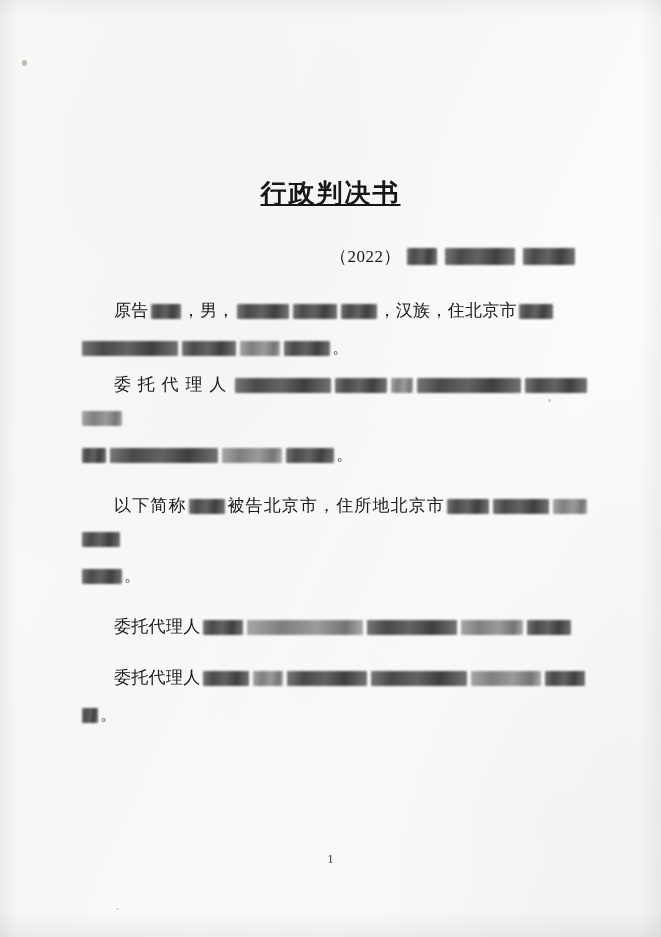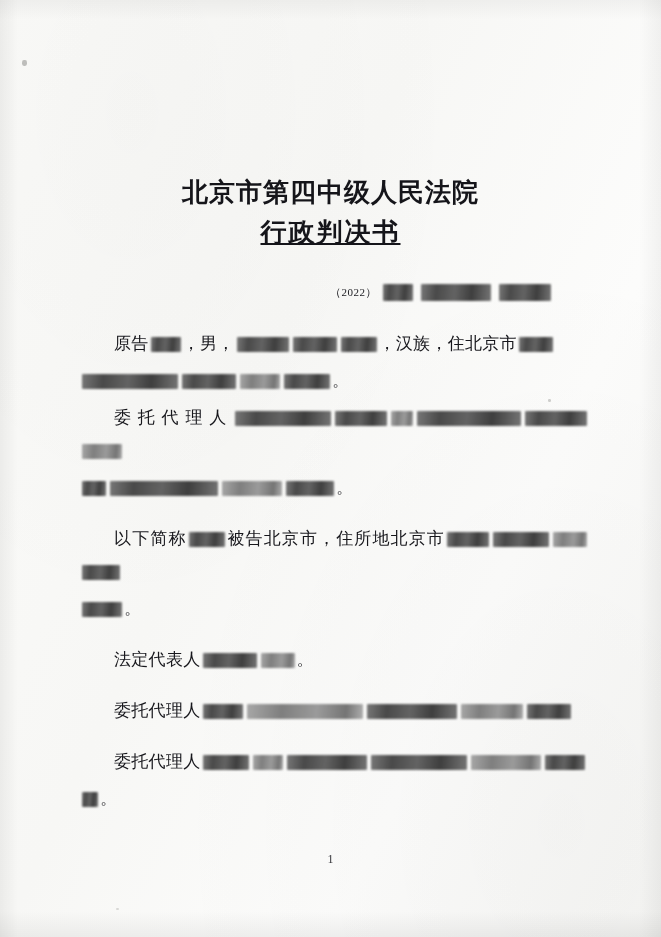--- a/index.html
+++ b/index.html
@@ -71,21 +71,21 @@
     letter-spacing: 2px;
     color: #15151a;
     line-height: 1.35;
     margin-top: 6px;
     text-decoration: underline;
   }
 
   .case-no {
     margin-top: 34px;
     padding-left: 330px;
-    font-size: 11px;
+    font-size: 17px;
     color: #1a1a1f;
     letter-spacing: .5px;
     display: flex;
     align-items: center;
     gap: 4px;
   }
 
   .body-block {
     margin-top: 26px;
     padding: 0 72px 0 68px;
@@ -138,21 +138,20 @@
 
 <div id="page">
 
   <span class="speck" style="left:22px; top:60px; width:5px; height:6px;"></span>
   <span class="speck" style="left:548px; top:399px; width:3px; height:3px; opacity:.4;"></span>
   <span class="speck" style="left:116px; top:908px; width:3px; height:2px; opacity:.3;"></span>
 
   <div class="content">
 
     <div class="title-block">
-      <div class="doc-title-main">北京市第四中级人民法院</div>
       <div class="doc-title-sub">行政判决书</div>
     </div>
 
     <div class="case-no">
       <span>（2022）</span>
       <span class="rd tall" style="width:30px;"></span>
       <span class="rd tall" style="width:70px;"></span>
       <span class="rd tall" style="width:52px;"></span>
     </div>
 
@@ -173,23 +172,20 @@
         <span class="rd" style="width:24px;"></span><span class="rd" style="width:108px;"></span><span class="rd light" style="width:60px;"></span><span class="rd" style="width:48px;"></span><span>。</span>
       </p>
 
       <p class="para indent para-gap">
         <span>以下简称</span><span class="rd" style="width:36px;"></span><span>被告北京市，住所地北京市</span><span class="rd" style="width:42px;"></span><span class="rd" style="width:56px;"></span><span class="rd light" style="width:34px;"></span><span class="rd" style="width:38px;"></span>
       </p>
       <p class="para">
         <span class="rd" style="width:40px;"></span><span>。</span>
       </p>
 
-      <p class="para indent para-gap">
-        <span>法定代表人</span><span class="rd" style="width:54px;"></span><span class="rd light" style="width:34px;"></span><span>。</span>
-      </p>
 
       <p class="para indent para-gap">
         <span>委托代理人</span><span class="rd" style="width:40px;"></span><span class="rd light" style="width:116px;"></span><span class="rd" style="width:90px;"></span><span class="rd light" style="width:62px;"></span><span class="rd" style="width:44px;"></span>
       </p>
 
       <p class="para indent para-gap">
         <span>委托代理人</span><span class="rd" style="width:46px;"></span><span class="rd light" style="width:30px;"></span><span class="rd" style="width:80px;"></span><span class="rd" style="width:96px;"></span><span class="rd light" style="width:70px;"></span><span class="rd" style="width:40px;"></span>
       </p>
       <p class="para">
         <span class="rd" style="width:16px;"></span><span>。</span>

